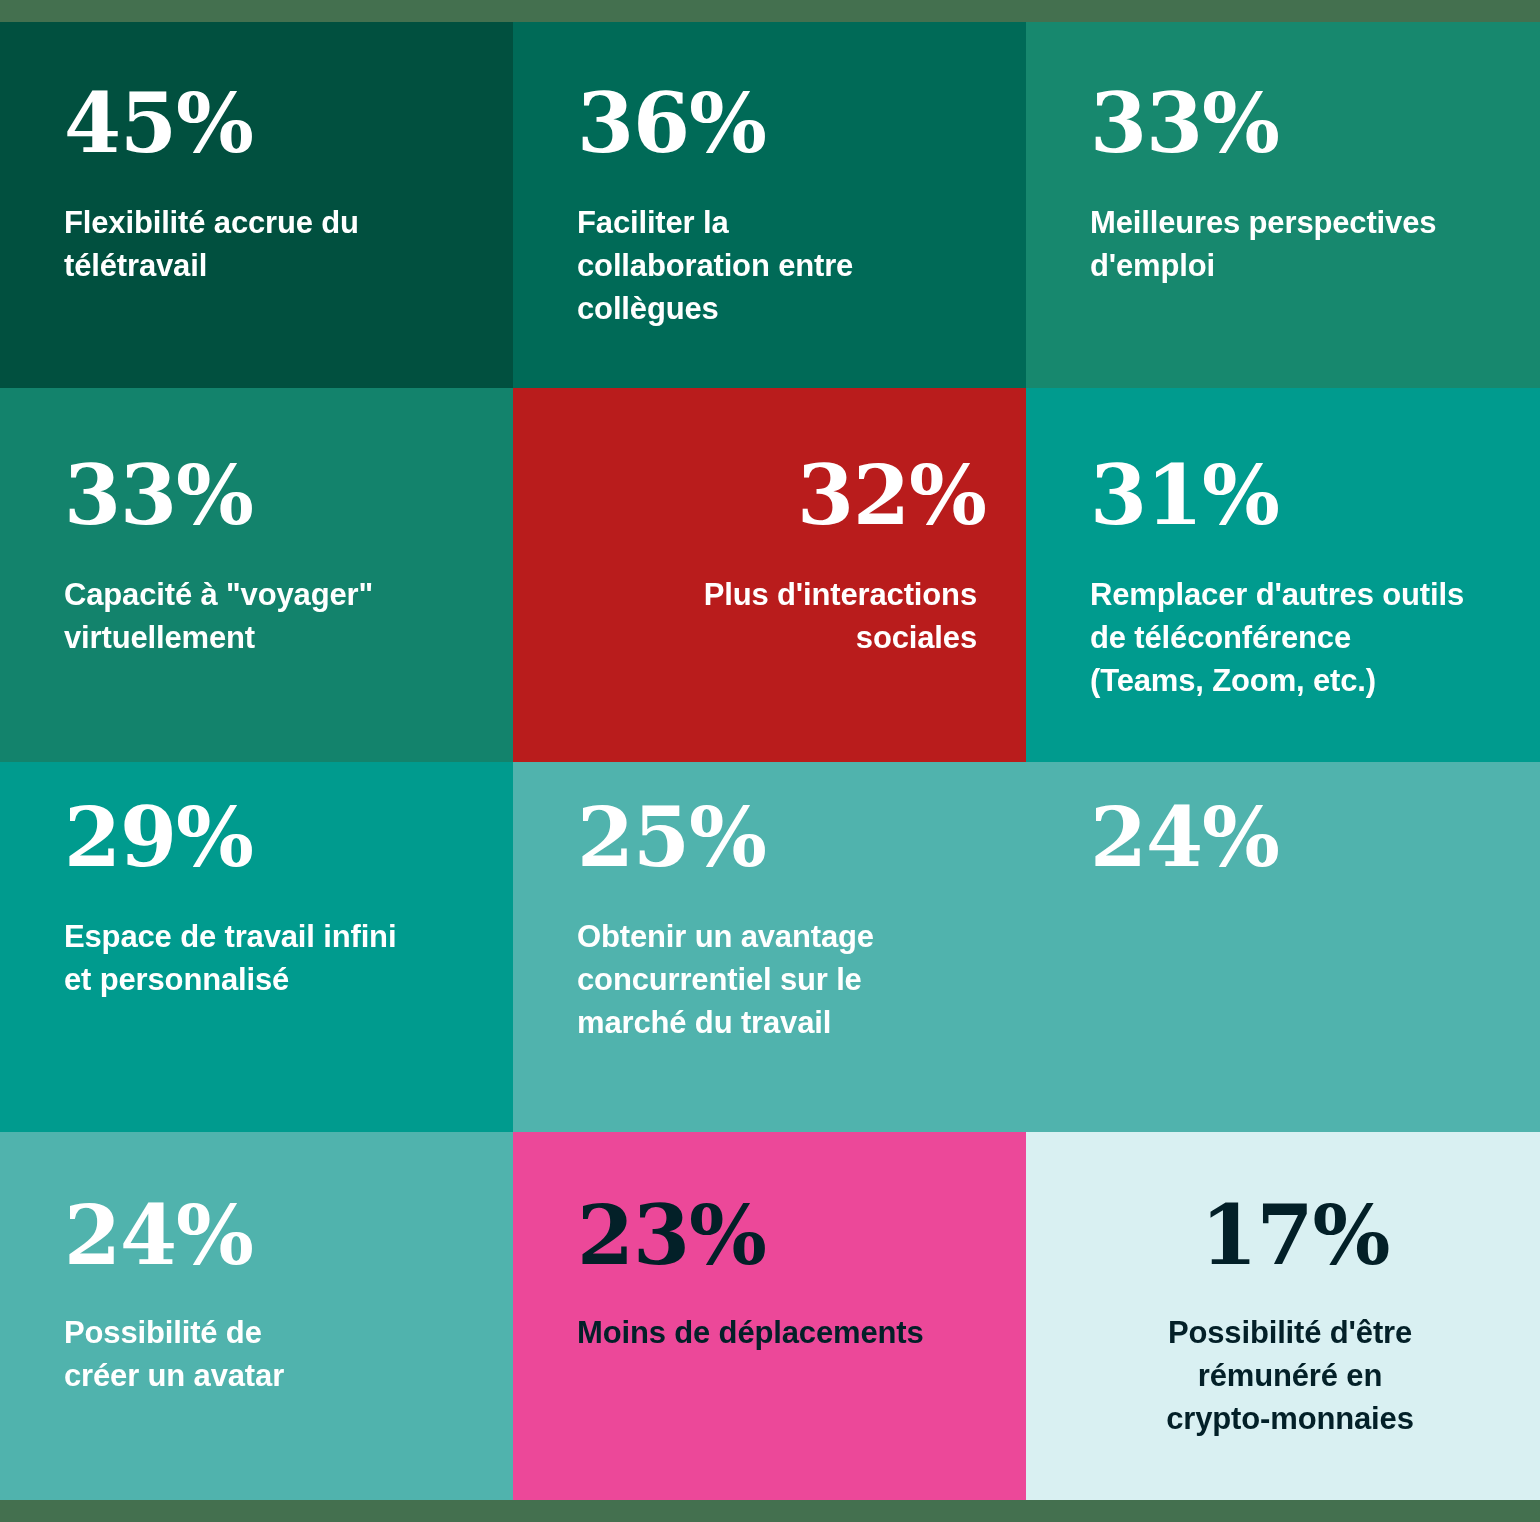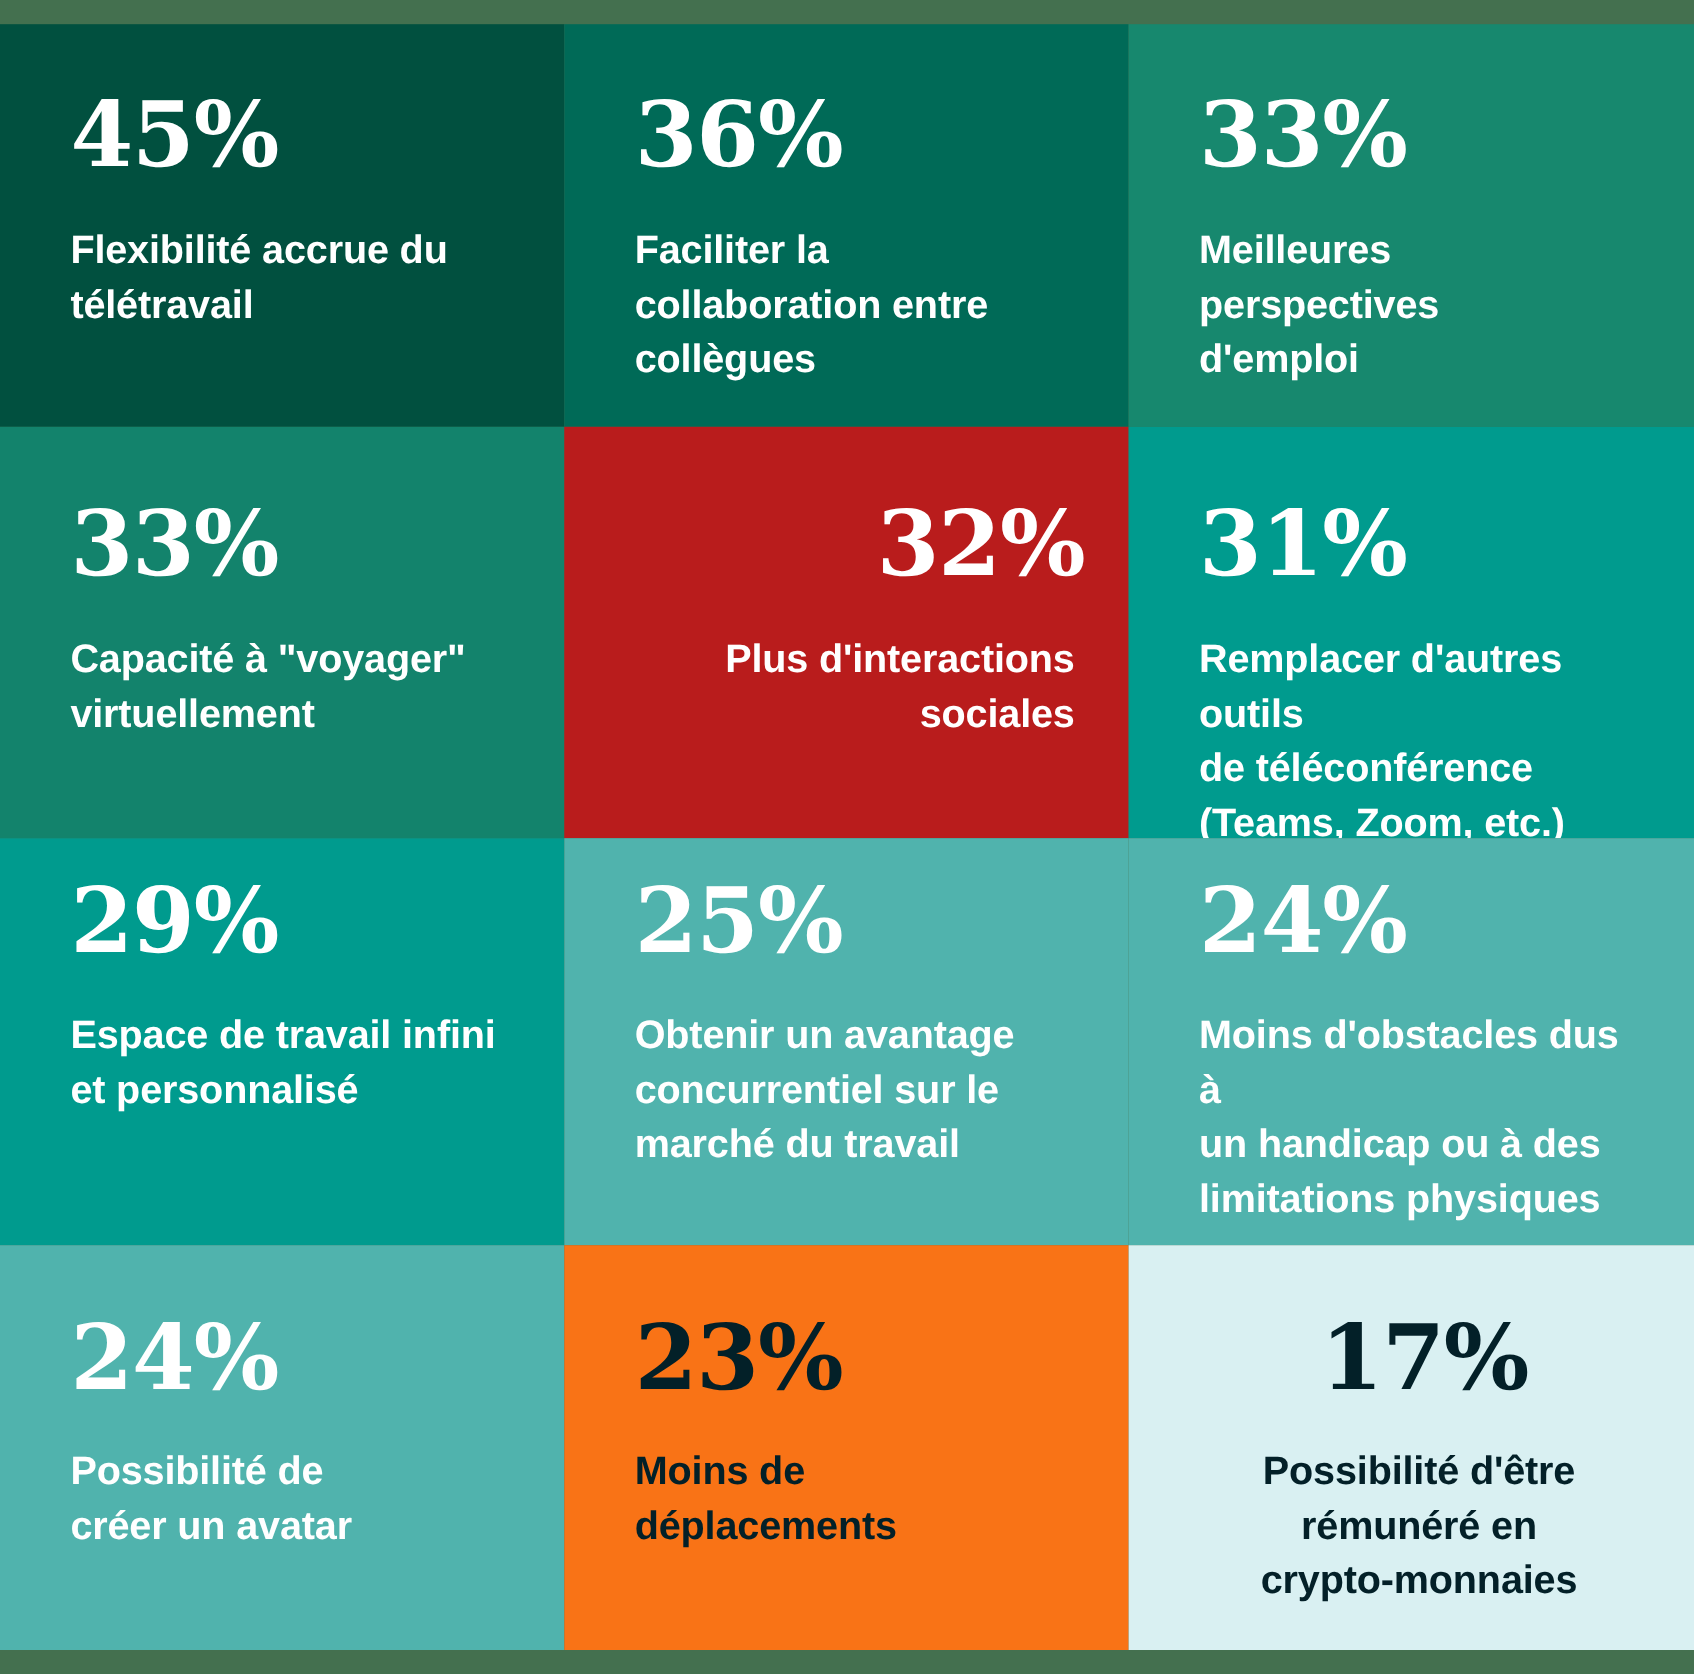--- a/index.html
+++ b/index.html
@@ -37,21 +37,21 @@
     font-size: 82px;
     font-weight: 700;
     line-height: 1.0;
     letter-spacing: -1px;
     margin: 0 0 38px 0;
     white-space: nowrap;
   }
 
   .stat-label {
     font-family: "Liberation Sans", sans-serif;
-    font-size: 36px;
+    font-size: 31px;
     font-weight: 700;
     line-height: 1.38;
     letter-spacing: -0.15px;
     margin: 0;
     max-width: 400px;
     white-space: pre-line;
   }
 
   
   .c-r1c1 { background: #01503f; }
@@ -60,21 +60,21 @@
   
   .c-r2c1 { background: #13836c; }
   .c-r2c2 { background: #b91c1c; text-align: right; }
   .c-r2c3 { background: #009b8e; }
   
   .c-r3c1 { background: #009b8e; }
   .c-r3c2 { background: #50b3ad; }
   .c-r3c3 { background: #50b3ad; }
   
   .c-r4c1 { background: #50b3ad; }
-  .c-r4c2 { background: #f97316; }
+  .c-r4c2 { background: #ec4899; }
   .c-r4c3 { background: #d9f0f2; text-align: center; }
 
   .light-text .stat-value,
   .light-text .stat-label { color: #ffffff; }
 
   .dark-text .stat-value,
   .dark-text .stat-label { color: #032028; }
 
   
   .r2 { padding-top: 66px; }
@@ -133,23 +133,20 @@
 
   <div class="stat-cell c-r3c2 light-text r3">
     <div class="stat-value">25%</div>
     <div class="stat-label">Obtenir un avantage
 concurrentiel sur le
 marché du travail</div>
   </div>
 
   <div class="stat-cell c-r3c3 light-text r3">
     <div class="stat-value">24%</div>
-    <div class="stat-label">Moins d'obstacles dus à
-un handicap ou à des
-limitations physiques</div>
   </div>
 
   <div class="stat-cell c-r4c1 light-text r4">
     <div class="stat-value">24%</div>
     <div class="stat-label">Possibilité de
 créer un avatar</div>
   </div>
 
   <div class="stat-cell c-r4c2 dark-text r4">
     <div class="stat-value">23%</div>

